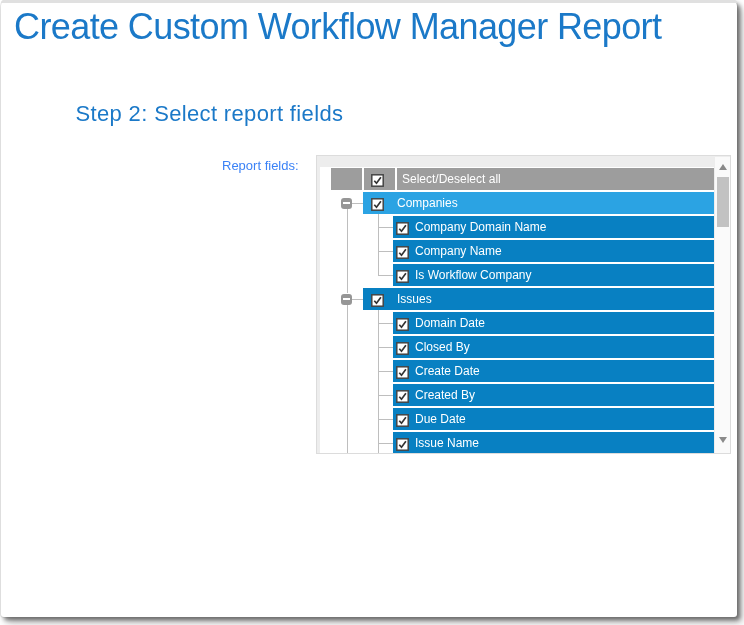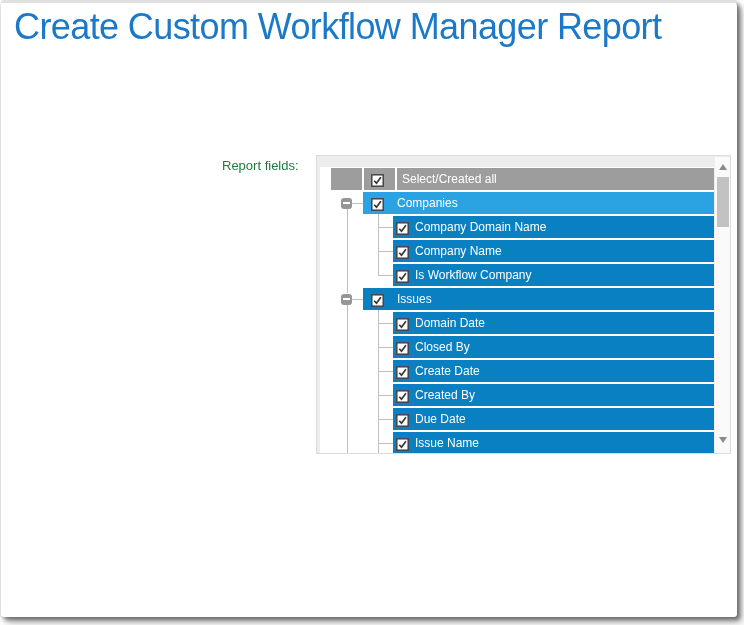--- a/index.html
+++ b/index.html
@@ -3,21 +3,21 @@
 <meta charset="utf-8">
 <style>
   html,body{margin:0;padding:0;background:#ffffff;font-family:"Liberation Sans",sans-serif;}
   body{width:744px;height:625px;position:relative;overflow:hidden;}
   .card{position:absolute;left:1px;top:0;width:736px;height:617px;background:#fff;
         border-radius:6px 6px 3px 3px;
         box-shadow:0 0 0 1px rgba(130,130,130,0.18),3px 3px 4px rgba(0,0,0,0.48),5px 6px 9px rgba(0,0,0,0.25);}
   .topbar{position:absolute;left:0;top:0;width:736px;height:3px;background:#e0e0e0;border-radius:6px 6px 0 0;}
   .title{position:absolute;left:13px;top:7px;font-size:36px;line-height:40px;letter-spacing:-0.6px;color:#1b79c8;white-space:nowrap;}
   .step{position:absolute;left:74.5px;top:99.5px;font-size:22px;line-height:28px;letter-spacing:0.35px;color:#1b79c8;white-space:nowrap;}
-  .rflabel{position:absolute;left:221px;top:157.5px;font-size:13px;color:#15803d;}
+  .rflabel{position:absolute;left:221px;top:157.5px;font-size:13px;color:#3b82f6;}
   .panel{position:absolute;left:315px;top:155px;width:415px;height:299px;background:#ededed;
          box-shadow:inset 0 0 0 1px #dcdcdc;}
   .treewhite{position:absolute;left:4px;top:12px;width:394px;height:286px;background:#fff;}
   .cell{position:absolute;height:22px;background:#9d9d9d;}
   .row{position:absolute;height:22px;color:#fff;font-size:12px;}
   .rowtext{position:absolute;top:4px;font-size:12px;color:#fff;white-space:nowrap;}
   .cb{position:absolute;width:13px;height:13px;top:4px;}
   .parent{background:#2ba3e3;}
   .child{background:#0880c2;}
   .exp{position:absolute;width:11px;height:11px;background:#969696;border-radius:3px;}
@@ -31,29 +31,30 @@
   .footer{position:absolute;left:0;top:510px;width:736px;height:107px;background:#0880c2;border-radius:0 0 3px 3px;}
   .dot{position:absolute;top:47px;width:14px;height:14px;border-radius:50%;background:#48a3db;}
   .dotw{background:#ffffff;}
   .btn{position:absolute;top:44px;}
 </style>
 </head>
 <body>
 <div class="card">
   <div class="topbar"></div>
   <div class="title">Create Custom Workflow Manager Report</div>
+  <div class="step">Step 2: Select report fields</div>
   <div class="rflabel">Report fields:</div>
 
   <div class="panel">
     <div class="treewhite"></div>
 
     <div class="cell" style="left:15px;top:13px;width:31px;"></div>
     <div class="cell" style="left:48px;top:13px;width:31px;"></div>
     <div class="cell" style="left:81px;top:13px;width:317px;"></div>
-    <div class="rowtext" style="left:86px;top:17px;">Select/Created all</div>
+    <div class="rowtext" style="left:86px;top:17px;">Select/Deselect all</div>
     <div class="cb" style="left:55px;top:17.5px;"><svg width="13" height="13" viewBox="0 0 13 13">
           <rect x="0.8" y="0.8" width="11.4" height="11.4" fill="#ffffff" stroke="#454545" stroke-width="1.5"></rect>
           <path d="M3.3 6.7 L5.5 9.2 L9.9 3.3" stroke="#333333" stroke-width="1.7" fill="none"></path>
         </svg></div>
 
     <div class="tl" style="left:31px;top:54px;width:1px;height:84px;"></div>
     <div class="tl" style="left:31px;top:150px;width:1px;height:148px;"></div>
     <div class="tl" style="left:36px;top:47.5px;width:11px;height:1px;"></div>
     <div class="tl" style="left:36px;top:143.5px;width:11px;height:1px;"></div>
     <div class="tl" style="left:62px;top:59px;width:1px;height:61px;"></div>

